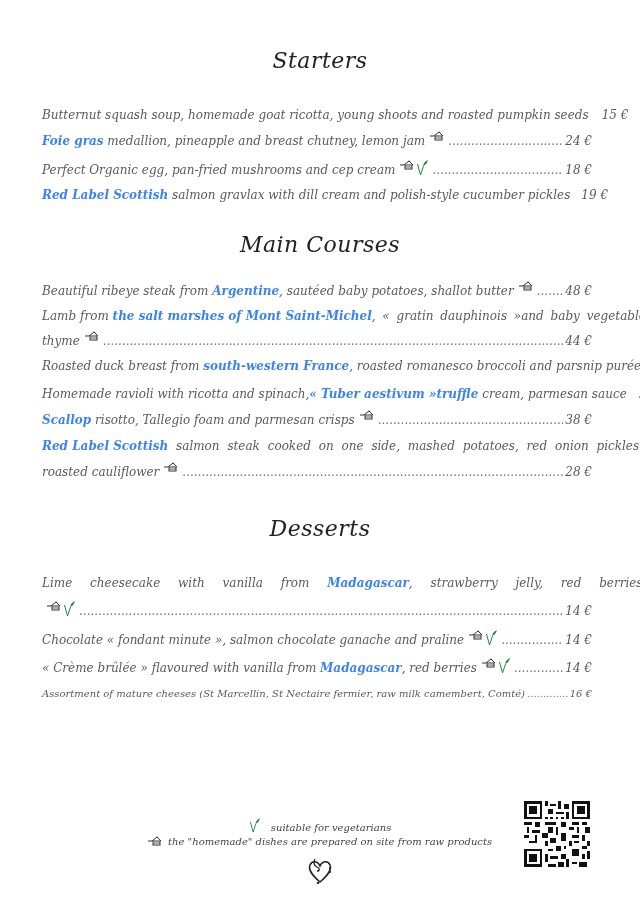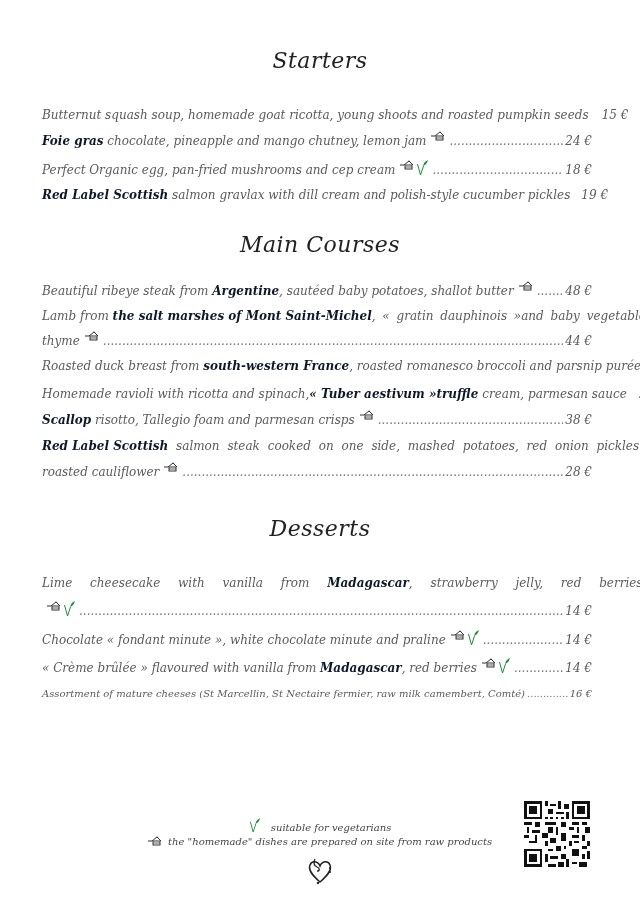--- a/index.html
+++ b/index.html
@@ -5,21 +5,21 @@
   html, body { margin:0; padding:0; background:#ffffff; }
   body { width:640px; height:905px; position:relative; overflow:hidden;
          font-family:"DejaVu Serif", serif; color:#555; }
   .page { position:absolute; left:0; top:0; width:640px; height:905px; }
   .section-title { position:absolute; left:0; width:640px; text-align:center;
          font-family:"DejaVu Serif", serif; font-style:italic; font-size:22px;
          color:#222; letter-spacing:0.5px; }
   .line { position:absolute; left:42px; width:550px; height:20px;
          font-style:italic; font-size:12px; line-height:20px; color:#5a5a5a;
          display:flex; align-items:flex-start; white-space:nowrap; }
-  .line b { font-weight:bold; color:#0f172a; }
+  .line b { font-weight:bold; color:#3b82f6; }
   .dots { flex:1; overflow:hidden; margin:0 2px; color:#777; letter-spacing:0px; }
   .dots::after { content:"....................................................................................................................................................................................................................................................."; }
   .price { color:#5a5a5a; }
   .icon-home { display:inline-block; width:14px; height:10px; margin:0 2px 0 5px; vertical-align:-1px; }
   .icon-veg { display:inline-block; width:12px; height:16px; margin:0 2px 0 0; vertical-align:-2px; }
   .legend { position:absolute; left:0; width:640px; text-align:center; font-style:italic;
          font-size:10px; color:#444; }
   .qr { position:absolute; left:524px; top:800px; width:66px; height:68px; }
   .logo { position:absolute; left:306px; top:856px; width:28px; height:28px; }
 </style>
@@ -54,21 +54,21 @@
       </svg>
     <svg class="icon-veg">
         <use href="#veg"></use>
       </svg>
     <span class="dots"></span>
     <span class="price">15 €</span>
   </div>
 
   <div class="line" style="top:131px">
     <b>Foie gras</b>
-      <span style="white-space:pre"> chocolate, pineapple and mango chutney, lemon jam</span>
+      <span style="white-space:pre"> medallion, pineapple and breast chutney, lemon jam</span>
     <svg class="icon-home">
         <use href="#home"></use>
       </svg>
     <span class="dots"></span>
     <span class="price">24 €</span>
   </div>
 
   <div class="line" style="top:160px">
     <span>Perfect Organic egg, pan-fried mushrooms and cep cream</span>
     <svg class="icon-home">
@@ -178,21 +178,21 @@
         <use href="#home"></use>
       </svg>
     <svg class="icon-veg">
         <use href="#veg"></use>
       </svg>
     <span class="dots"></span>
     <span class="price">14 €</span>
   </div>
 
   <div class="line" style="top:630px">
-    <span>Chocolate « fondant minute », white chocolate minute and praline</span>
+    <span>Chocolate « fondant minute », salmon chocolate ganache and praline</span>
     <svg class="icon-home">
         <use href="#home"></use>
       </svg>
     <svg class="icon-veg">
         <use href="#veg"></use>
       </svg>
     <span class="dots"></span>
     <span class="price">14 €</span>
   </div>
 

